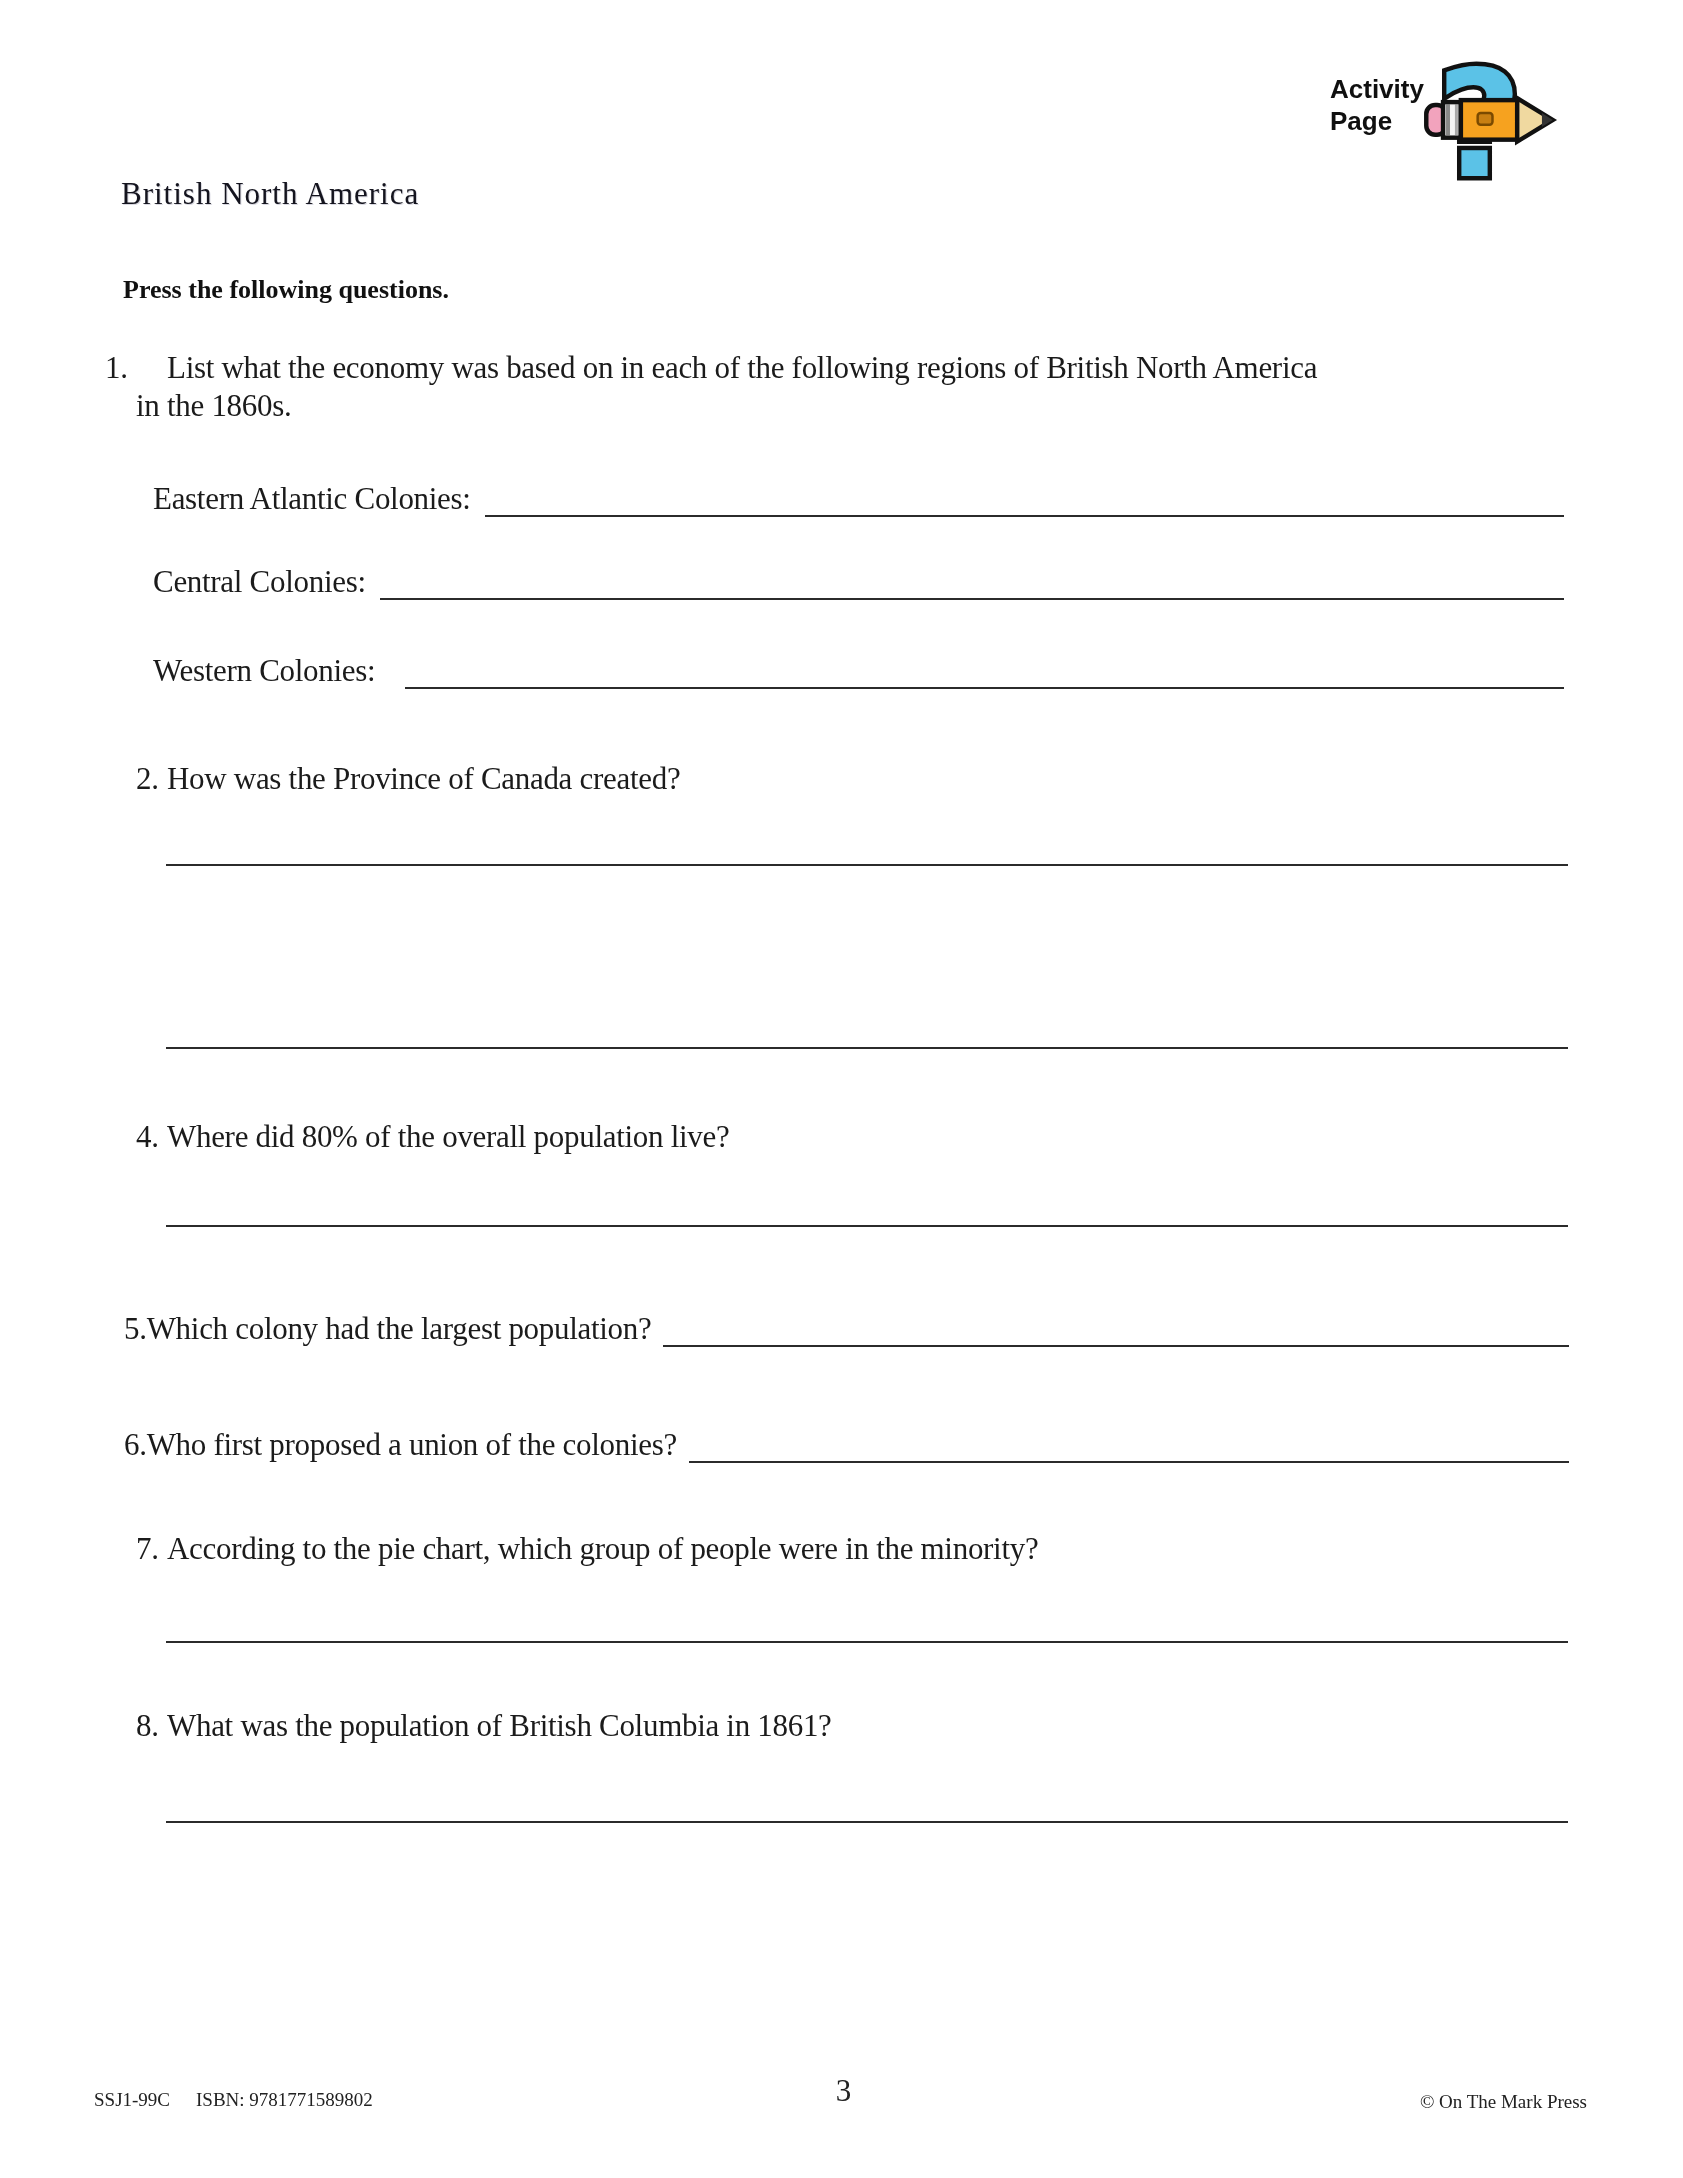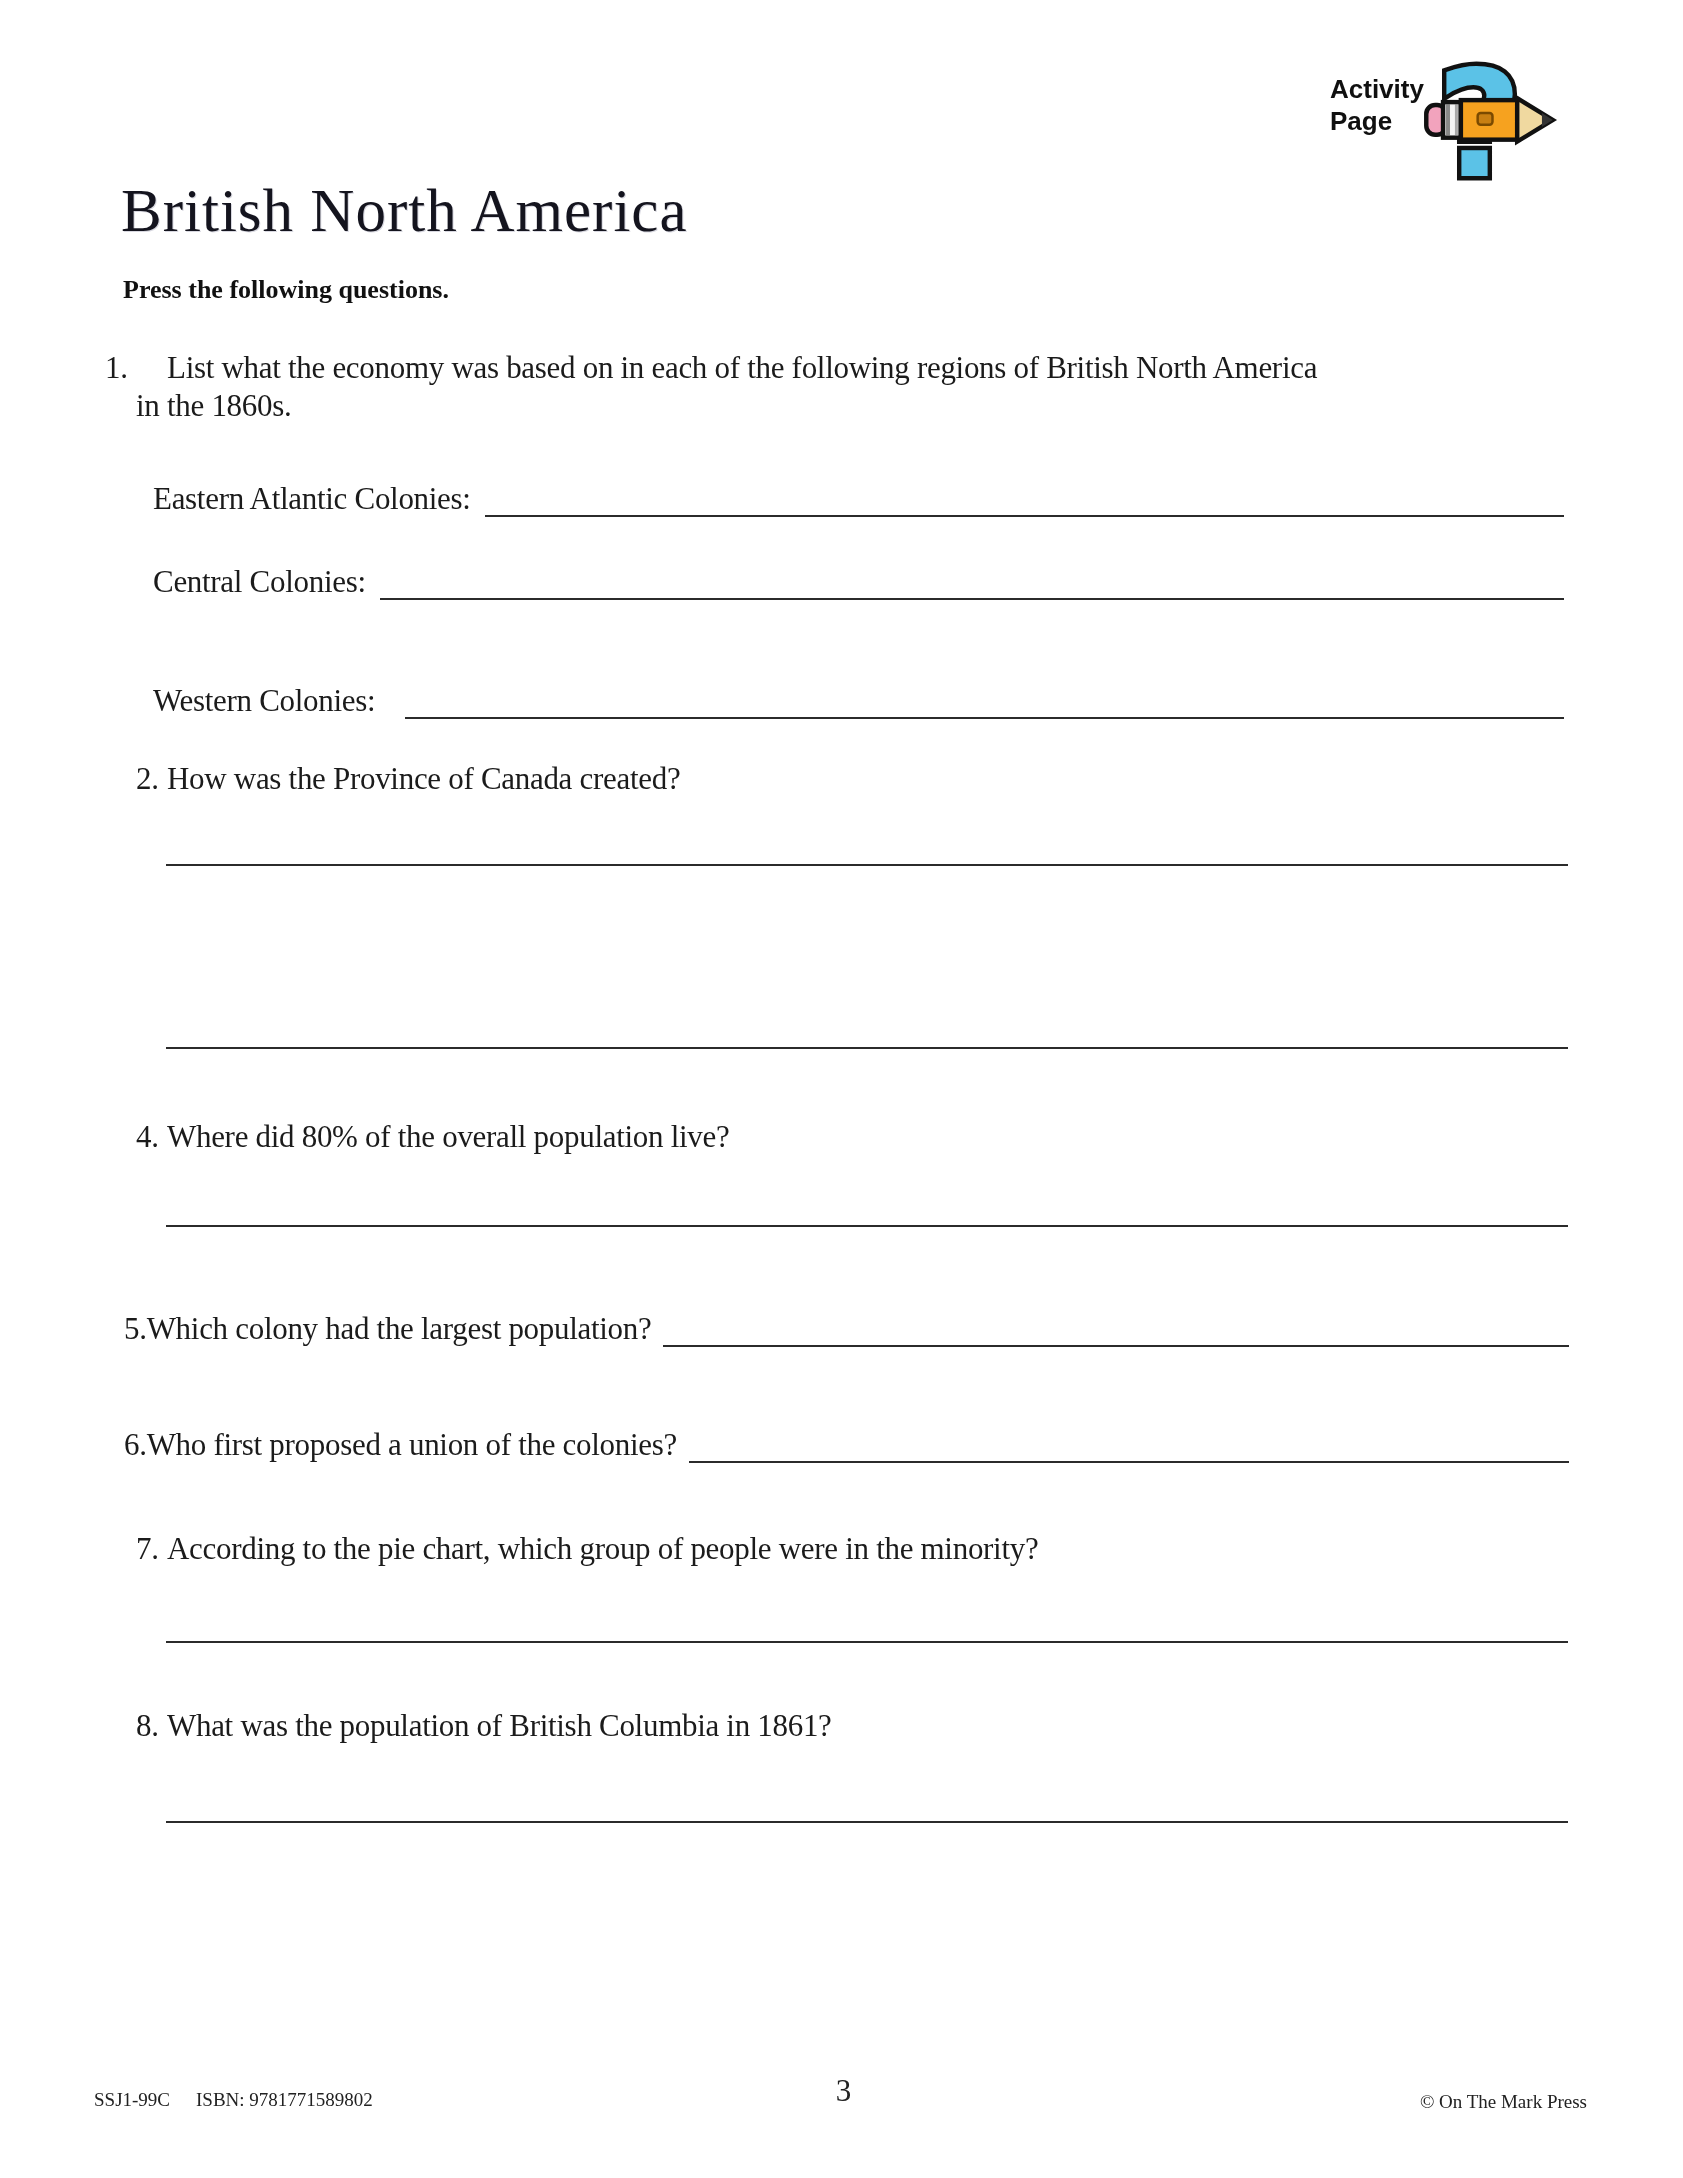--- a/index.html
+++ b/index.html
@@ -14,21 +14,21 @@
   
   .badge-label{
     position:absolute;left:1330px;top:73px;
     font-family:"Liberation Sans", sans-serif;
     font-weight:bold;font-size:26px;line-height:32px;color:#101010;
   }
   .badge-icon{position:absolute;left:1422px;top:26px;}
   
   .title{
     position:absolute;left:121px;top:176px;
-    font-size:61px;letter-spacing:1px;color:#14141e;
+    font-size:31px;letter-spacing:1px;color:#14141e;
     text-shadow:1px 1px 0 #d8d8e0;
   }
   .instructions{
     position:absolute;left:123px;top:275px;
     font-size:26px;font-weight:bold;color:#111;
   }
   
   .q{
     position:absolute;left:136px;
     font-size:31px;line-height:38px;letter-spacing:-0.3px;color:#1b1b1b;
@@ -106,21 +106,21 @@
     </div>
   </div>
   <div class="sub-row" style="top:556px;">
     <span class="sub-label">Central Colonies:</span>
     <span class="uline"></span>
   </div>
   <div class="sub-row" style="top:473px;">
     <span class="sub-label">Eastern Atlantic Colonies:</span>
     <span class="uline"></span>
   </div>
-  <div class="sub-row" style="top:675px;gap:16px;">
+  <div class="sub-row" style="top:645px;gap:16px;">
     <span class="sub-label">Western Colonies:</span>
     <span class="uline"></span>
   </div>
 
   <div class="q" style="top:760px;">
     <span class="qnum">2.</span><span>How was the Province of Canada created?</span>
   </div>
   <div class="answer-line" style="left:166px;width:1402px;top:864px;"></div>
 
   <div class="answer-line" style="left:166px;width:1402px;top:1047px;"></div>

